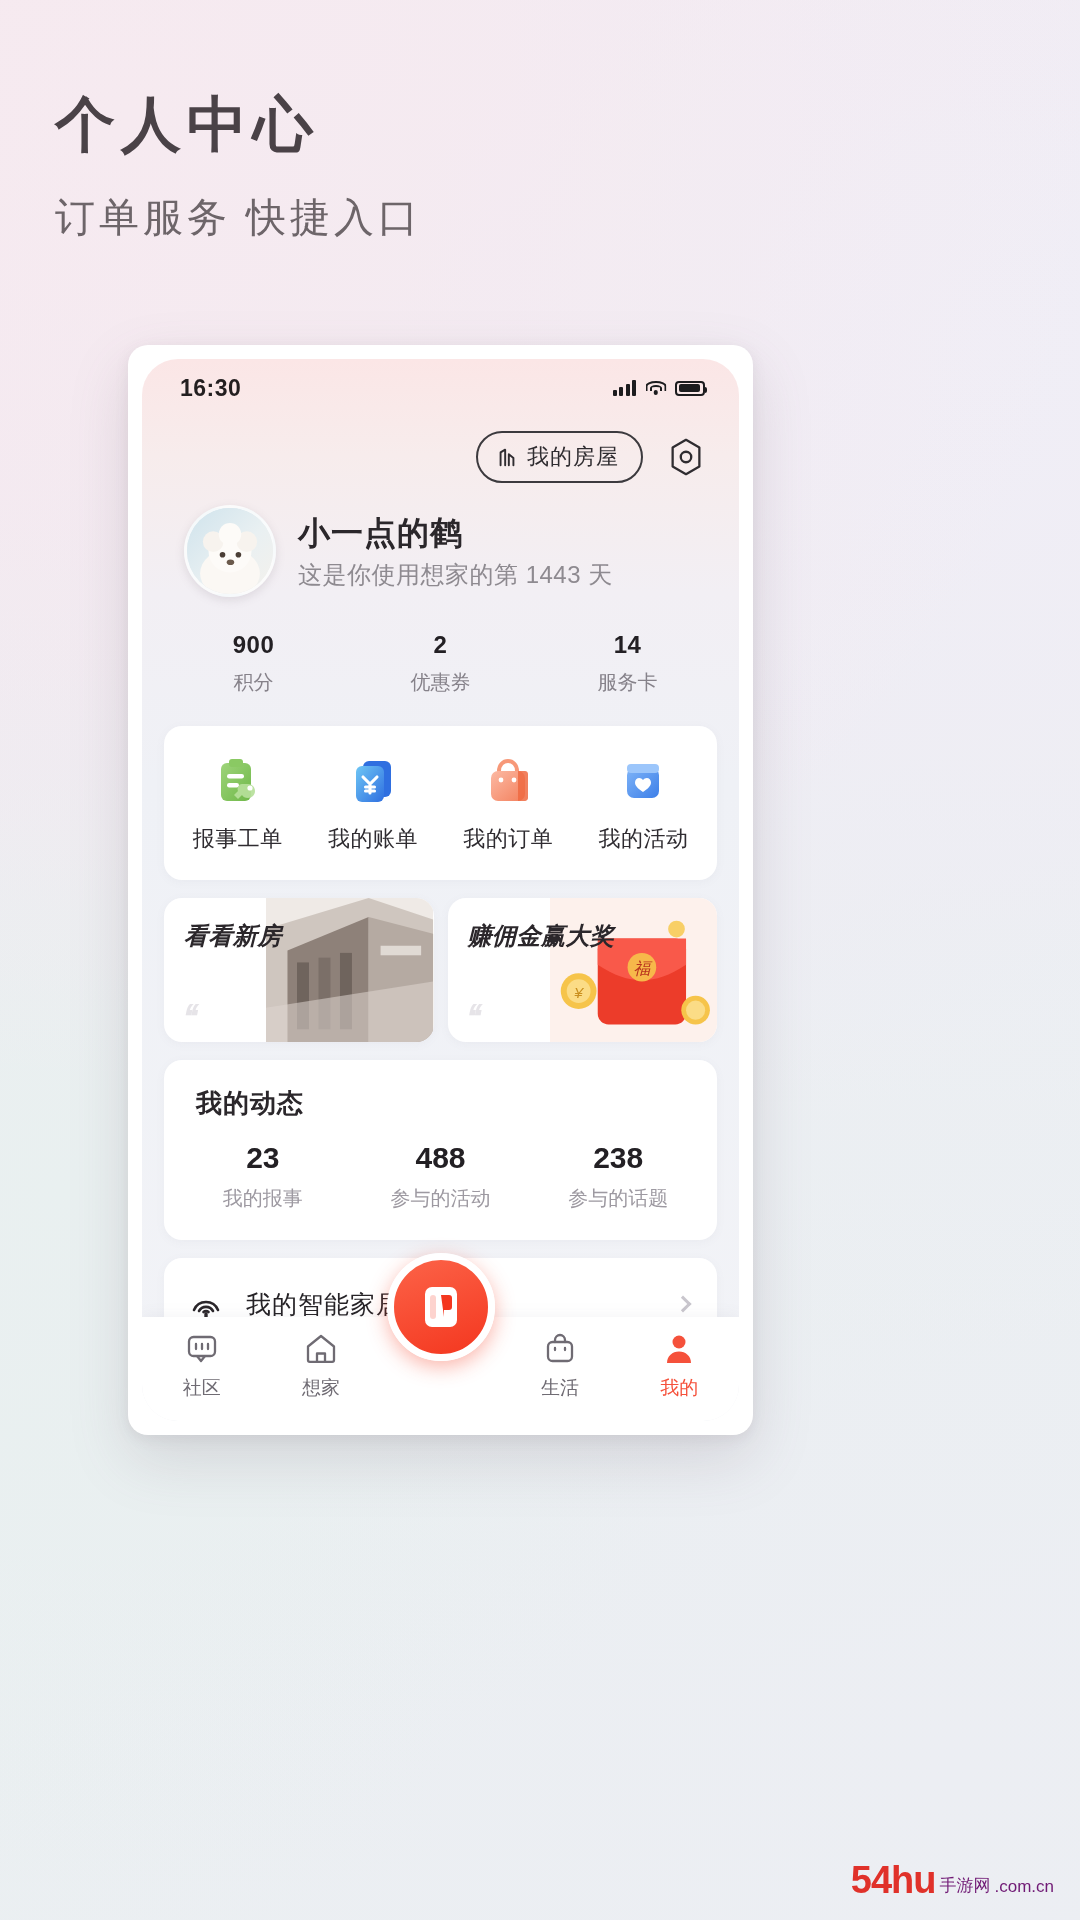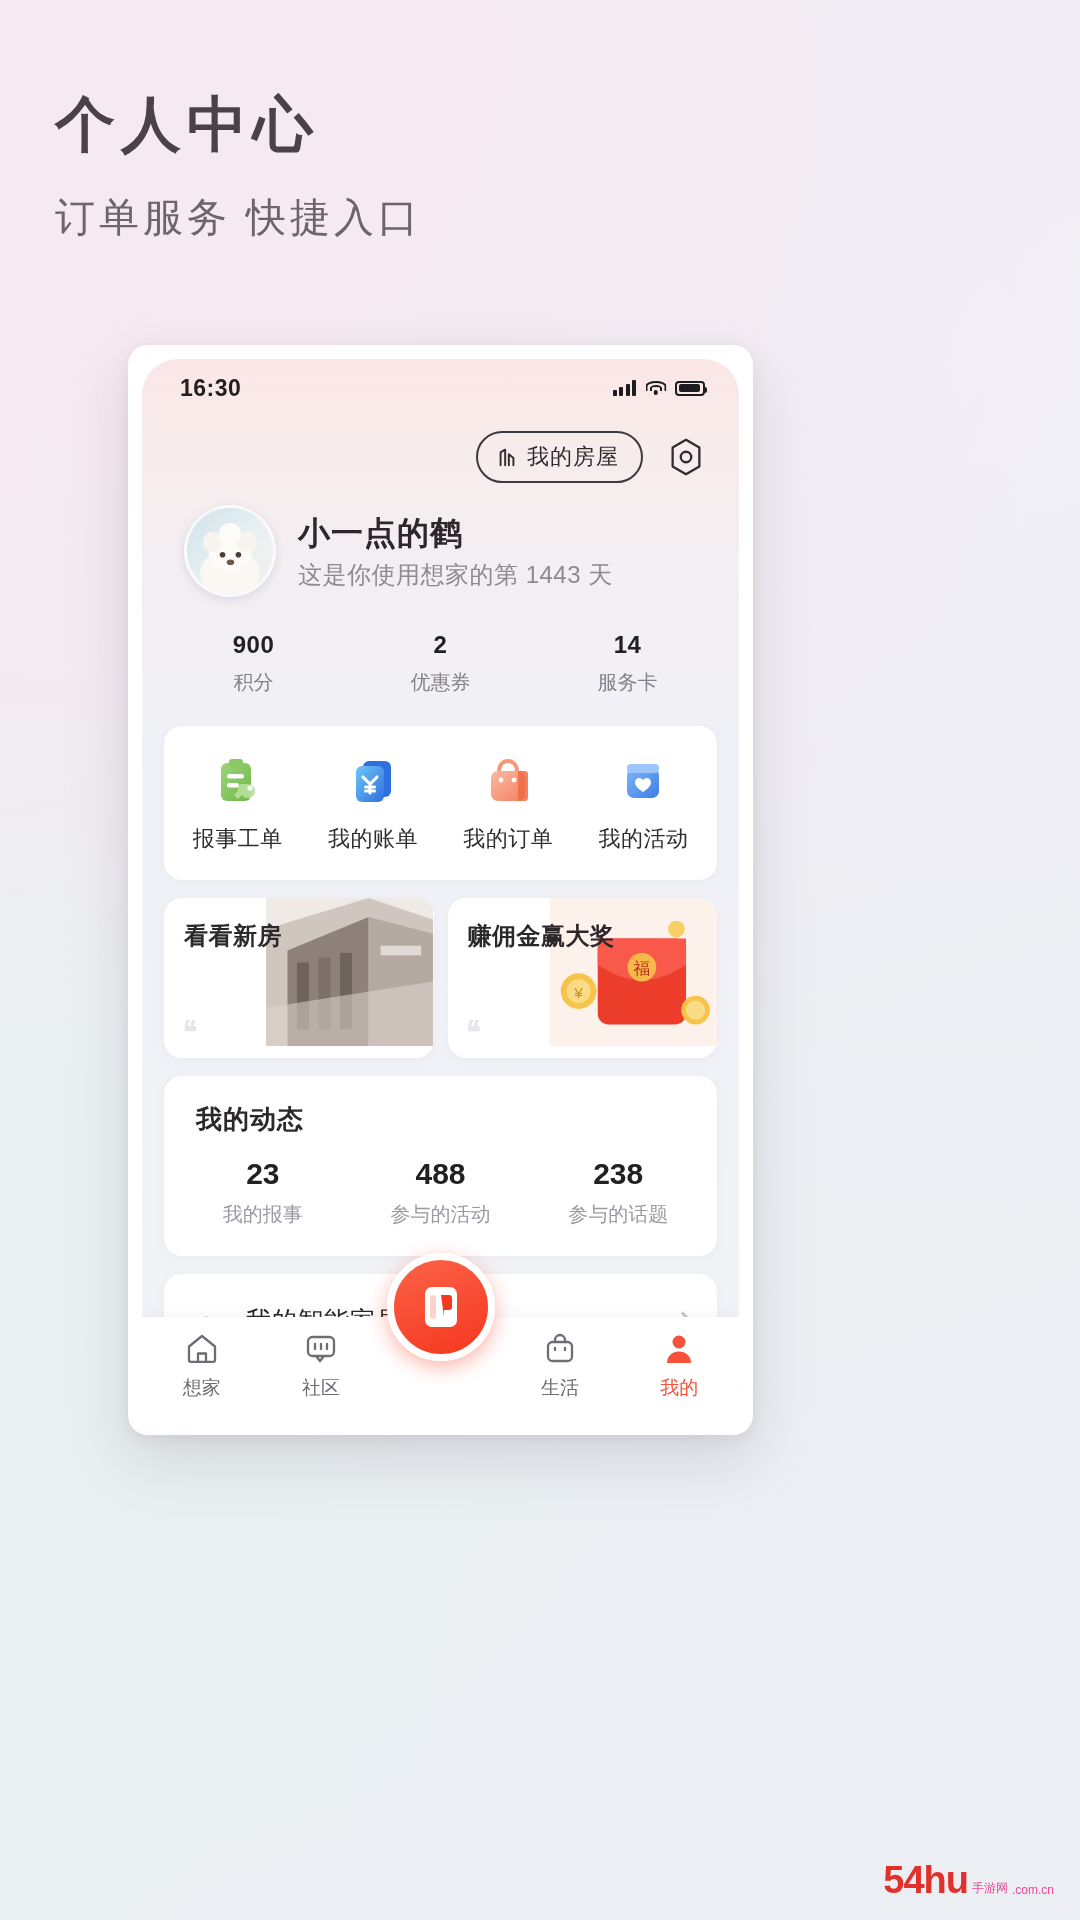--- a/index.html
+++ b/index.html
@@ -107,22 +107,22 @@
 
   
   .quick { display:flex; padding:30px 6px 26px; }
   .qa { flex:1; display:flex; flex-direction:column; align-items:center; gap:16px; }
   .qa-icon { width:52px; height:52px; position:relative; }
   .qa-lbl { font-size:22px; color:#2f2c31; letter-spacing:.5px; }
 
   
   .banners { display:flex; gap:14px; margin:0 22px 18px; }
   .banner {
-    flex:1; height:160px; border-radius:18px; position:relative; overflow:hidden;
-    background:#ffffff; box-shadow:0 2px 10px rgba(120,115,130,.06);
+    flex:1; height:144px; border-radius:18px; position:relative; overflow:hidden;
+    background:#ffffff; box-shadow:0 2px 10px rgba(120,115,130,.06);font-style:italic;
   }
   .banner-t {
     position:absolute; left:20px; top:22px; z-index:3;
     font-size:24px; font-weight:bold; color:#2b272b; letter-spacing:.5px;
   }
   .quotes { position:absolute; left:18px; bottom:12px; z-index:2;
     font-size:40px; color:#e6e4e8; font-weight:bold; letter-spacing:-4px; line-height:.6; }
   .b-art { position:absolute; right:0; top:0; bottom:0; width:62%; }
 
   
@@ -162,21 +162,21 @@
     background:linear-gradient(160deg,#fc6348 0%,#f4371f 100%);
     box-shadow:0 6px 20px rgba(244,62,36,.38);
     display:flex; align-items:center; justify-content:center;
     border:7px solid #ffffff;
   }
 
   
   .wm { position:absolute; right:26px; bottom:18px; display:flex; align-items:flex-end; gap:4px; }
   .wm-big { font-size:38px; font-weight:bold; color:#e0312a; letter-spacing:-1px;
     font-family:"Liberation Sans",sans-serif; }
-  .wm-sm { font-size:12px; color:#ec4899; letter-spacing:0; padding-bottom:5px; }
+  .wm-sm { font-size:17px; color:#701a75; letter-spacing:0; padding-bottom:5px; }
 </style>
 </head>
 <body>
 
 <div class="page-head">
   <div class="page-title">个人中心</div>
   <div class="page-sub">订单服务 快捷入口</div>
 </div>
 
 <div class="phone">
@@ -403,36 +403,36 @@
         <div class="chev"></div>
       </div>
     </div>
 
     <div class="card-stub"></div>
 
     <div class="tabbar">
       <div class="tab">
         <div class="tab-ico">
           <svg viewBox="0 0 36 34">
-            <path d="M5 15.5 18 5l13 10.5V29a1.8 1.8 0 0 1-1.8 1.8H6.8A1.8 1.8 0 0 1 5 29z" fill="none" stroke="#6f6b73" stroke-width="2.3" stroke-linejoin="round"></path>
-            <path d="M14 30.5v-8h8v8" fill="none" stroke="#6f6b73" stroke-width="2.3" stroke-linejoin="round"></path>
-          </svg>
-        </div>
-        <div class="tab-lbl">想家</div>
+            <rect x="5" y="6" width="26" height="19" rx="4.5" fill="none" stroke="#6f6b73" stroke-width="2.3"></rect>
+            <path d="M13 25l4 5 4-5" fill="none" stroke="#6f6b73" stroke-width="2.3" stroke-linejoin="round"></path>
+            <path d="M12 13v5M18 13v5M24 13v5" stroke="#6f6b73" stroke-width="2.3" stroke-linecap="round"></path>
+          </svg>
+        </div>
+        <div class="tab-lbl">社区</div>
       </div>
 
       <div class="tab">
         <div class="tab-ico">
           <svg viewBox="0 0 36 34">
-            <rect x="5" y="6" width="26" height="19" rx="4.5" fill="none" stroke="#6f6b73" stroke-width="2.3"></rect>
-            <path d="M13 25l4 5 4-5" fill="none" stroke="#6f6b73" stroke-width="2.3" stroke-linejoin="round"></path>
-            <path d="M12 13v5M18 13v5M24 13v5" stroke="#6f6b73" stroke-width="2.3" stroke-linecap="round"></path>
-          </svg>
-        </div>
-        <div class="tab-lbl">社区</div>
+            <path d="M5 15.5 18 5l13 10.5V29a1.8 1.8 0 0 1-1.8 1.8H6.8A1.8 1.8 0 0 1 5 29z" fill="none" stroke="#6f6b73" stroke-width="2.3" stroke-linejoin="round"></path>
+            <path d="M14 30.5v-8h8v8" fill="none" stroke="#6f6b73" stroke-width="2.3" stroke-linejoin="round"></path>
+          </svg>
+        </div>
+        <div class="tab-lbl">想家</div>
       </div>
 
       <div class="tab spacer"></div>
 
       <div class="tab">
         <div class="tab-ico">
           <svg viewBox="0 0 36 34">
             <rect x="6" y="11" width="24" height="19" rx="4.5" fill="none" stroke="#6f6b73" stroke-width="2.3"></rect>
             <path d="M13 11V9a5 5 0 0 1 10 0v2" fill="none" stroke="#6f6b73" stroke-width="2.3" stroke-linecap="round"></path>
             <path d="M13 17v2M23 17v2" stroke="#6f6b73" stroke-width="2.3" stroke-linecap="round"></path>

